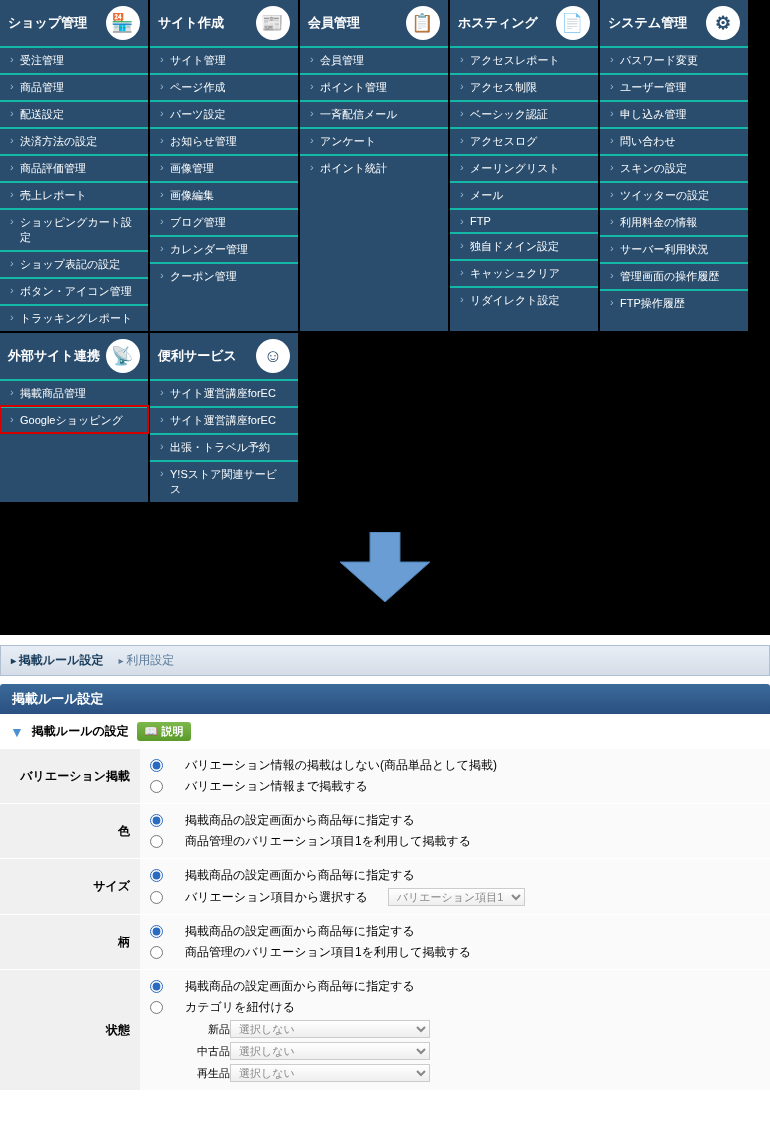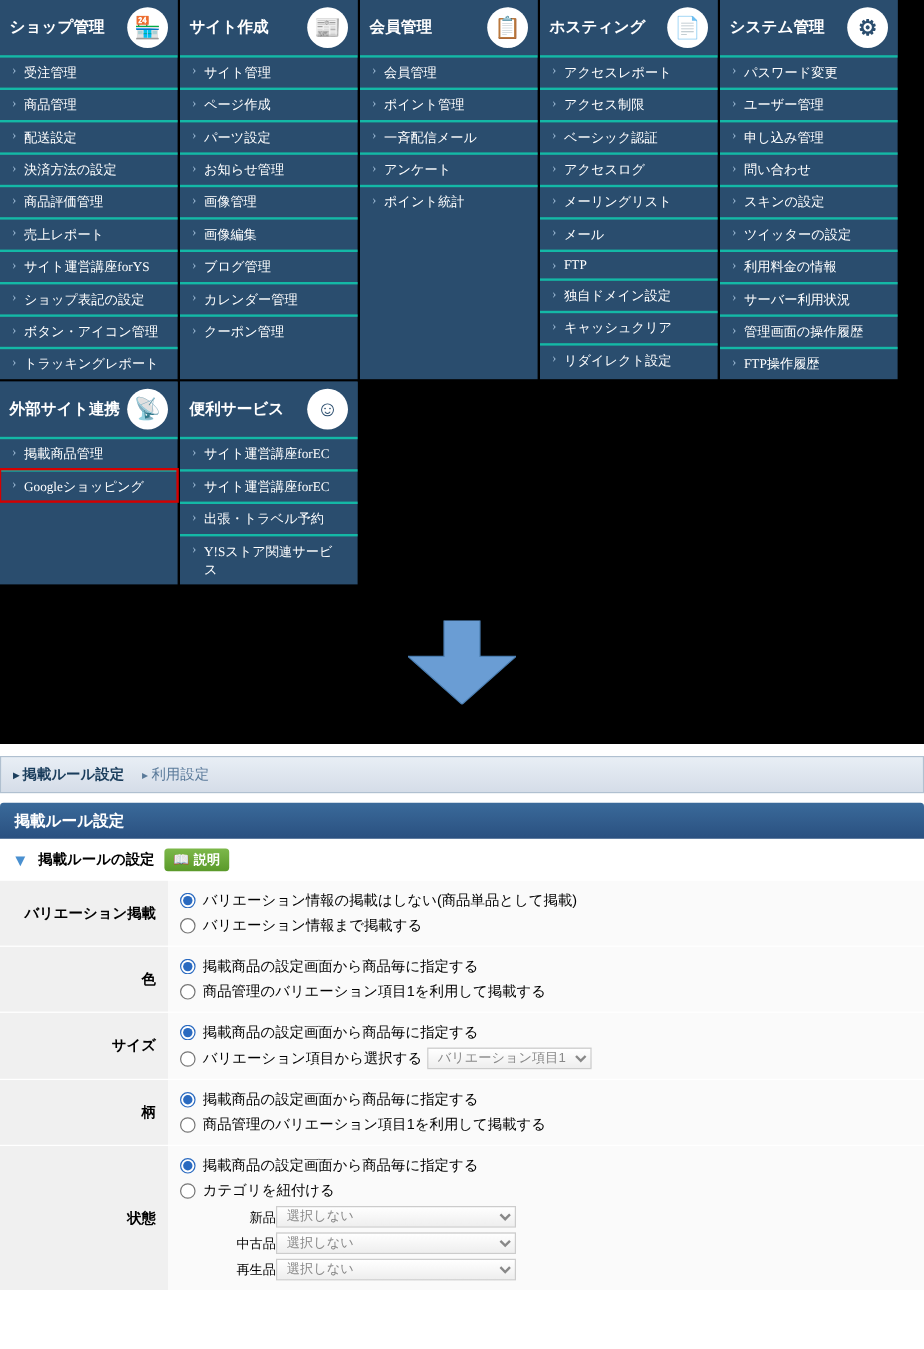--- a/index.html
+++ b/index.html
@@ -1,18 +1,18 @@
 <!DOCTYPE html>
 <html><head>
 <meta charset="utf-8">
 <style>
 * { box-sizing: border-box; margin: 0; padding: 0; }
 body { font-family: "Meiryo", "Hiragino Sans", sans-serif; font-size: 12px; background: #fff; width: 770px; }
 .top-section { background: #000; padding: 0; }
-.menu-grid { display: flex; flex-wrap: wrap; gap: 2px; padding: 0; background: #000; font-family: Liberation Serif, serif; }
+.menu-grid { display: flex; flex-wrap: wrap; gap: 2px; padding: 0; background: #000; }
 .menu-card { width: 148px; background: #2a4d6e; }
 .menu-header { display: flex; align-items: center; justify-content: space-between; padding: 6px 8px; background: #2a4d6e; color: #fff; font-size: 13px; font-weight: bold; }
 .menu-header .icon-circle { width: 34px; height: 34px; border-radius: 50%; background: #fff; display: flex; align-items: center; justify-content: center; color: #2a4d6e; font-size: 18px; }
 .menu-items { list-style: none; }
 .menu-items li { border-top: 2px solid #14b8a6; padding: 5px 10px 5px 20px; color: #fff; font-size: 11px; position: relative; cursor: pointer; }
 .menu-items li::before { content: "›"; position: absolute; left: 10px; color: #9bb8d3; }
 .menu-items li.highlighted { outline: 2px solid #d40000; outline-offset: -1px; }
 .arrow-section { background: #000; padding: 30px 0; text-align: center; }
 .down-arrow { display: inline-block; }
 .tabs-bar { background: linear-gradient(#e8eef5, #d5dde8); border: 1px solid #b0c0d0; padding: 6px 10px; display: flex; gap: 15px; margin-top: 10px; }
@@ -20,21 +20,21 @@
 .tab.active { color: #1a3d5c; font-weight: bold; }
 .tab.inactive { color: #5a7a9a; }
 .tab::before { content: "▸ "; font-size: 10px; }
 .section-title { background: linear-gradient(#3a6a9a, #2a5080); color: #fff; padding: 6px 12px; font-size: 13px; font-weight: bold; margin: 8px 0 0 0; border-radius: 3px 3px 0 0; }
 .sub-header { padding: 8px 10px; font-size: 12px; font-weight: bold; display: flex; align-items: center; gap: 8px; }
 .sub-header .marker { color: #4a90d0; font-size: 14px; }
 .help-btn { background: linear-gradient(#7db84a, #5a9a2a); color: #fff; padding: 2px 8px; border-radius: 3px; font-size: 11px; cursor: pointer; }
 .form-table { width: 100%; border-collapse: collapse; }
 .form-table th { background: #f0f0f0; text-align: right; padding: 8px 10px; font-weight: bold; font-size: 12px; width: 140px; vertical-align: middle; border-bottom: 1px solid #fff; }
 .form-table td { background: #fafafa; padding: 6px 10px; font-size: 12px; border-bottom: 1px solid #fff; }
-.radio-row { display: flex; align-items: center; gap: 4px; padding: 2px 0; }
+.radio-row { display: flex; align-items: center; gap: 20px; padding: 2px 0; }
 .sub-row { display: flex; align-items: center; gap: 0; padding: 2px 0 2px 20px; }
 .sub-row .sub-label { width: 60px; text-align: right; font-size: 11px; }
 select { border: 1px solid #ccc; background: linear-gradient(#fff,#eee); padding: 1px 4px; font-size: 11px; min-width: 200px; color: #888; }
 input[type="radio"] { margin: 0 2px 0 0; accent-color: #2a6ac0; }
 </style>
 </head>
 <body>
 
 <div class="top-section">
   <div class="menu-grid">
@@ -43,21 +43,21 @@
           <span>ショップ管理</span>
           <span class="icon-circle">🏪</span>
         </div>
         <ul class="menu-items">
           <li>受注管理</li>
           <li>商品管理</li>
           <li>配送設定</li>
           <li>決済方法の設定</li>
           <li>商品評価管理</li>
           <li>売上レポート</li>
-          <li>サイト運営講座forYS</li>
+          <li>ショッピングカート設定</li>
           <li>ショップ表記の設定</li>
           <li>ボタン・アイコン管理</li>
           <li>トラッキングレポート</li>
         </ul>
       </div>
       <div class="menu-card">
         <div class="menu-header">
           <span>サイト作成</span>
           <span class="icon-circle">📰</span>
         </div>

